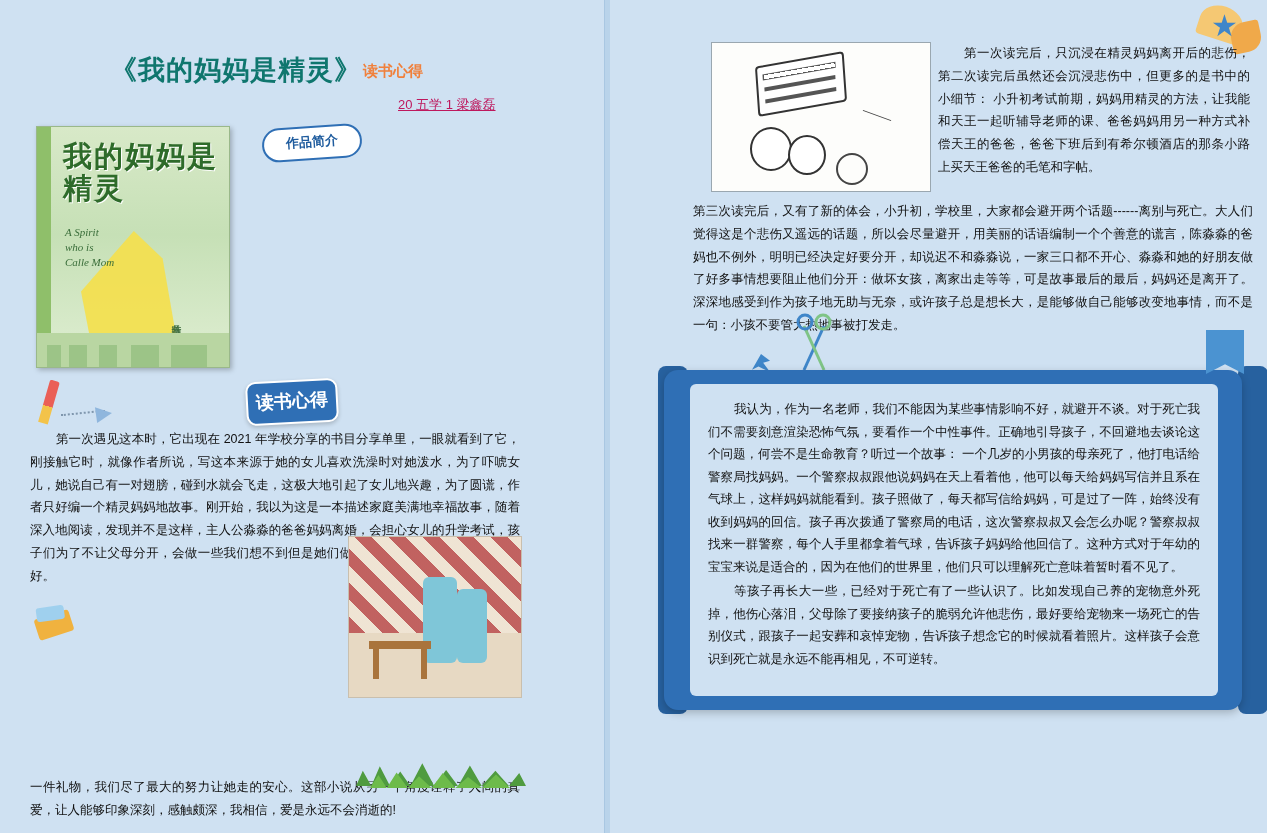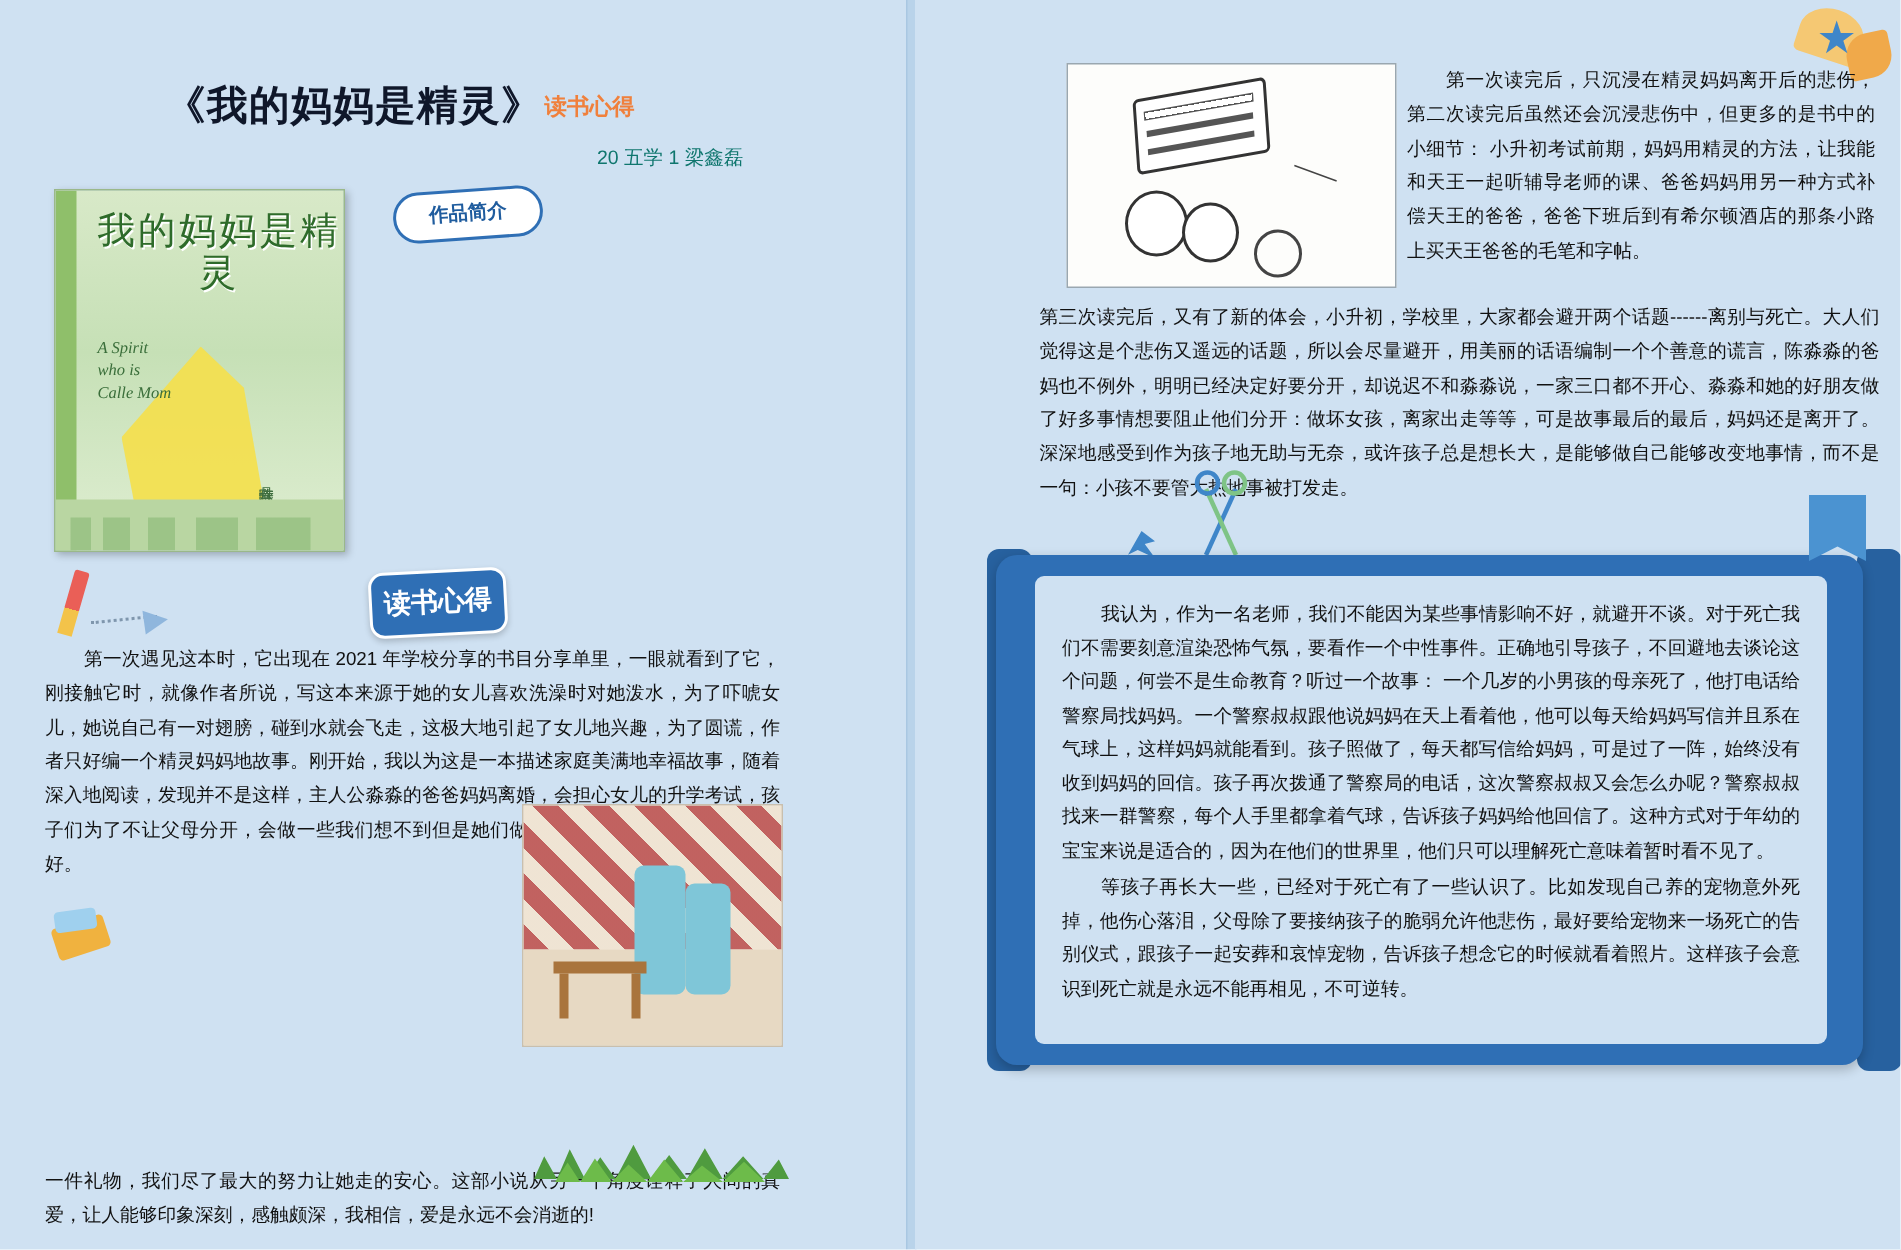--- a/index.html
+++ b/index.html
@@ -35,61 +35,61 @@
     border-right: 1px solid #a9c7e2;
   }
 
   
   .title-main {
     position: absolute;
     left: 110px; top: 52px;
     font-family: "Liberation Serif", "DejaVu Serif", serif;
     font-size: 27px;
     font-weight: bold;
-    color: #0f172a;
+    color: #0f766e;
     letter-spacing: 1px;
     white-space: nowrap;
   }
   .title-sub {
     position: absolute;
     left: 363px; top: 62px;
     font-size: 15px;
     color: #f0803c;
     font-weight: bold;
     white-space: nowrap;
   }
   .byline {
     position: absolute;
     left: 398px; top: 96px;
     font-size: 13px;
-    color: #0f766e;
+    color: #be185d;
     white-space: nowrap;
+    text-decoration: underline;
   }
 
   
   .book-cover {
     position: absolute;
     left: 36px; top: 126px;
     width: 192px; height: 240px;
     background: linear-gradient(180deg,#d8e9c8 0%, #c6e0b6 45%, #dfeed2 100%);
     border: 1px solid #9ab88a;
     box-shadow: 2px 2px 5px rgba(0,0,0,.25);
     overflow: hidden;
   }
   .cover-strip {
     position: absolute; left: 0; top: 0; width: 14px; height: 240px;
     background: #8fbf6a;
   }
   .cover-title {
     position: absolute; left: 26px; top: 14px;
     font-family: "Liberation Serif", serif;
-    font-size: 25px; font-weight: normal; color: #2e6b2a;
+    font-size: 29px; font-weight: bold; color: #2e6b2a;
     line-height: 1.1; letter-spacing: 2px;
     text-shadow: 1px 1px 0 #fff;
-    text-align: center;
   }
   .cover-eng {
     position: absolute; left: 28px; top: 98px;
     font-family: "Liberation Serif", serif;
     font-size: 11px; color: #3a6e3a; line-height: 1.35;
     font-style: italic;
   }
   .cover-author {
     position: absolute; left: 132px; top: 190px;
     font-size: 10px; color: #3f6e3f; writing-mode: vertical-rl;

